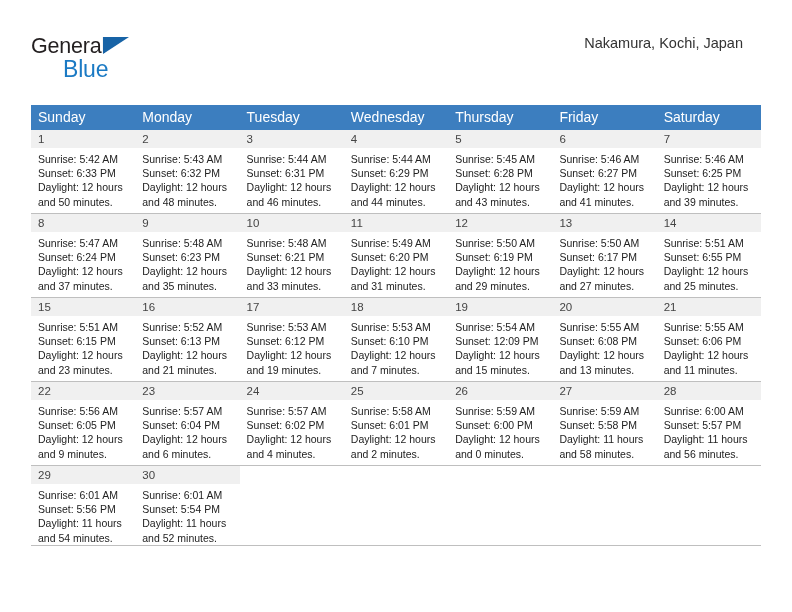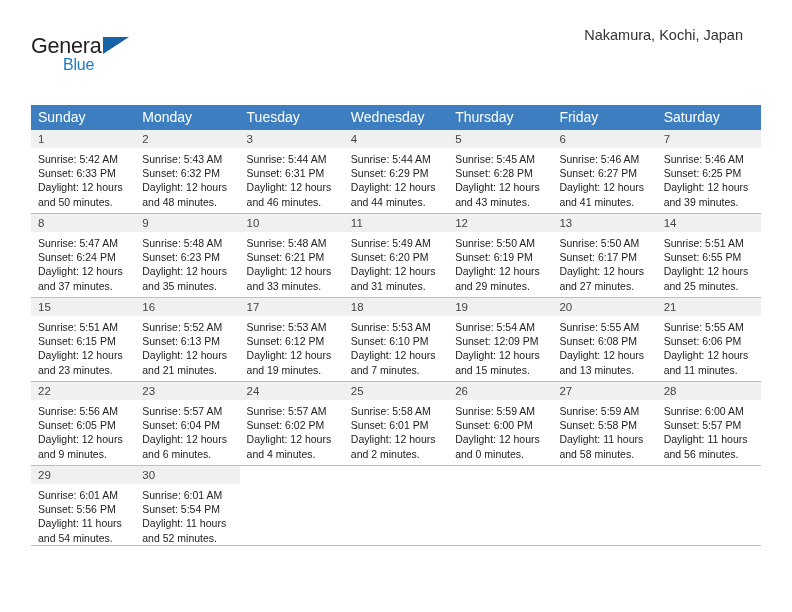--- a/index.html
+++ b/index.html
@@ -51,39 +51,39 @@
     top: 3px;
     width: 0;
     height: 0;
     border-left: 26px solid #1763a6;
     border-bottom: 17px solid transparent;
   }
   .logo-blue {
     position: absolute;
     left: 32px;
     top: 22px;
-    font-size: 16px;
+    font-size: 23px;
     letter-spacing: -0.2px;
     color: #1b7ac4;
     font-family: "Liberation Sans", sans-serif;
   }
   .title-block {
     position: absolute;
     right: 33px;
     top: 28px;
     text-align: right;
   }
   .cal-title {
     font-size: 27.5px;
     color: #333333;
     line-height: 1.08;
     white-space: nowrap;
   }
   .cal-sub {
-    margin-top: 0;
+    margin-top: 8px;
     font-size: 14.5px;
     color: #333333;
     line-height: 1.1;
     white-space: nowrap;
   }
 
   
   .cal {
     position: absolute;
     left: 31px;

